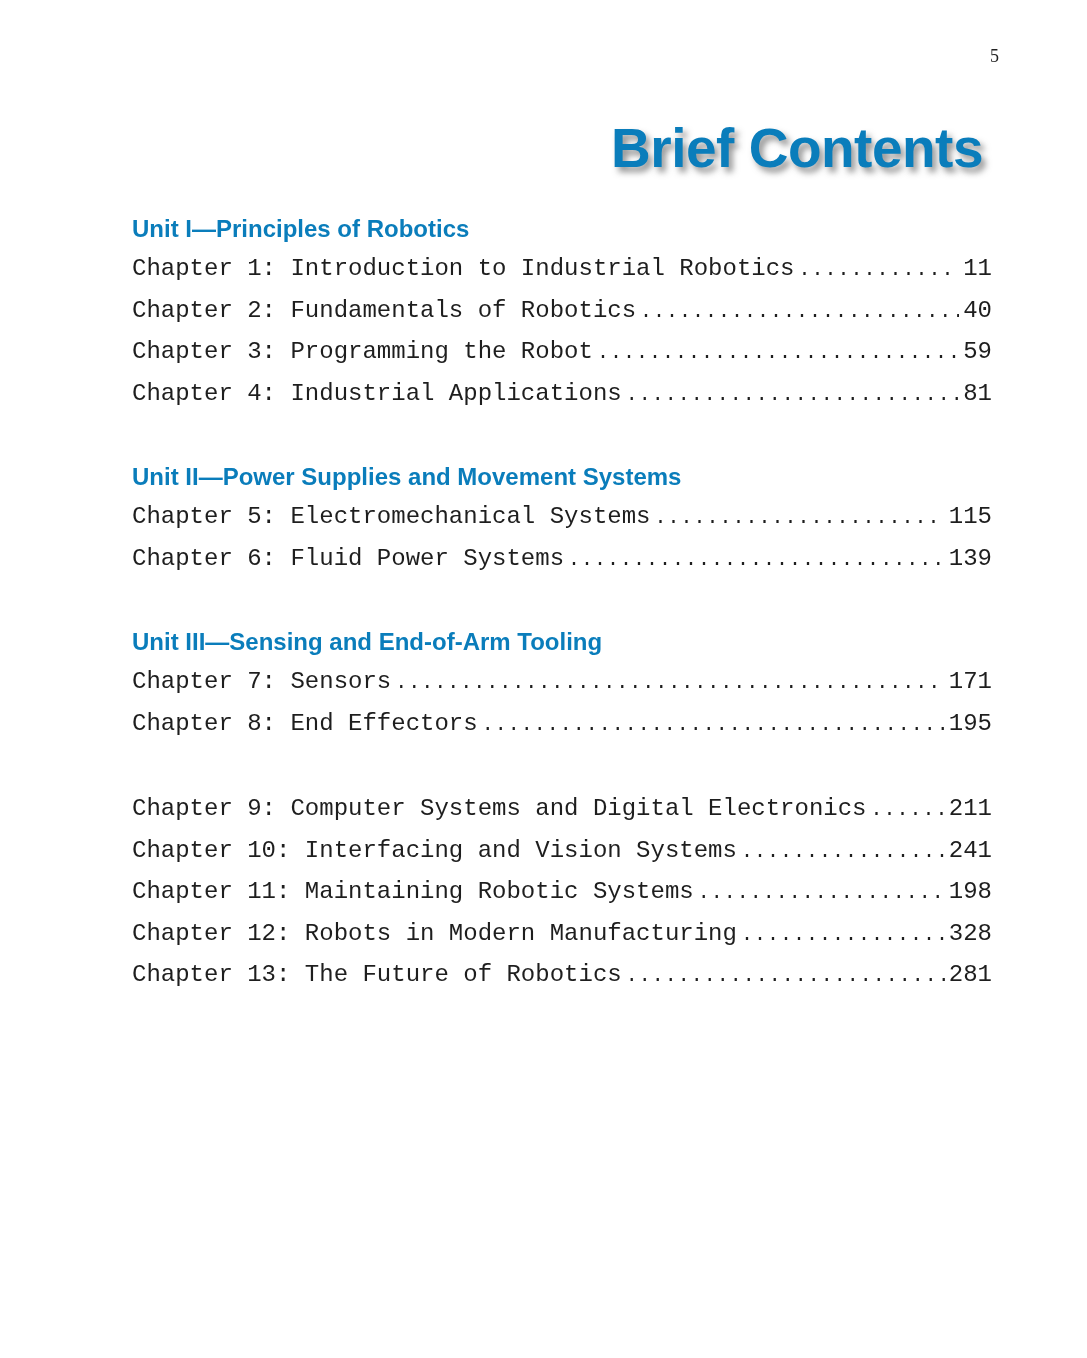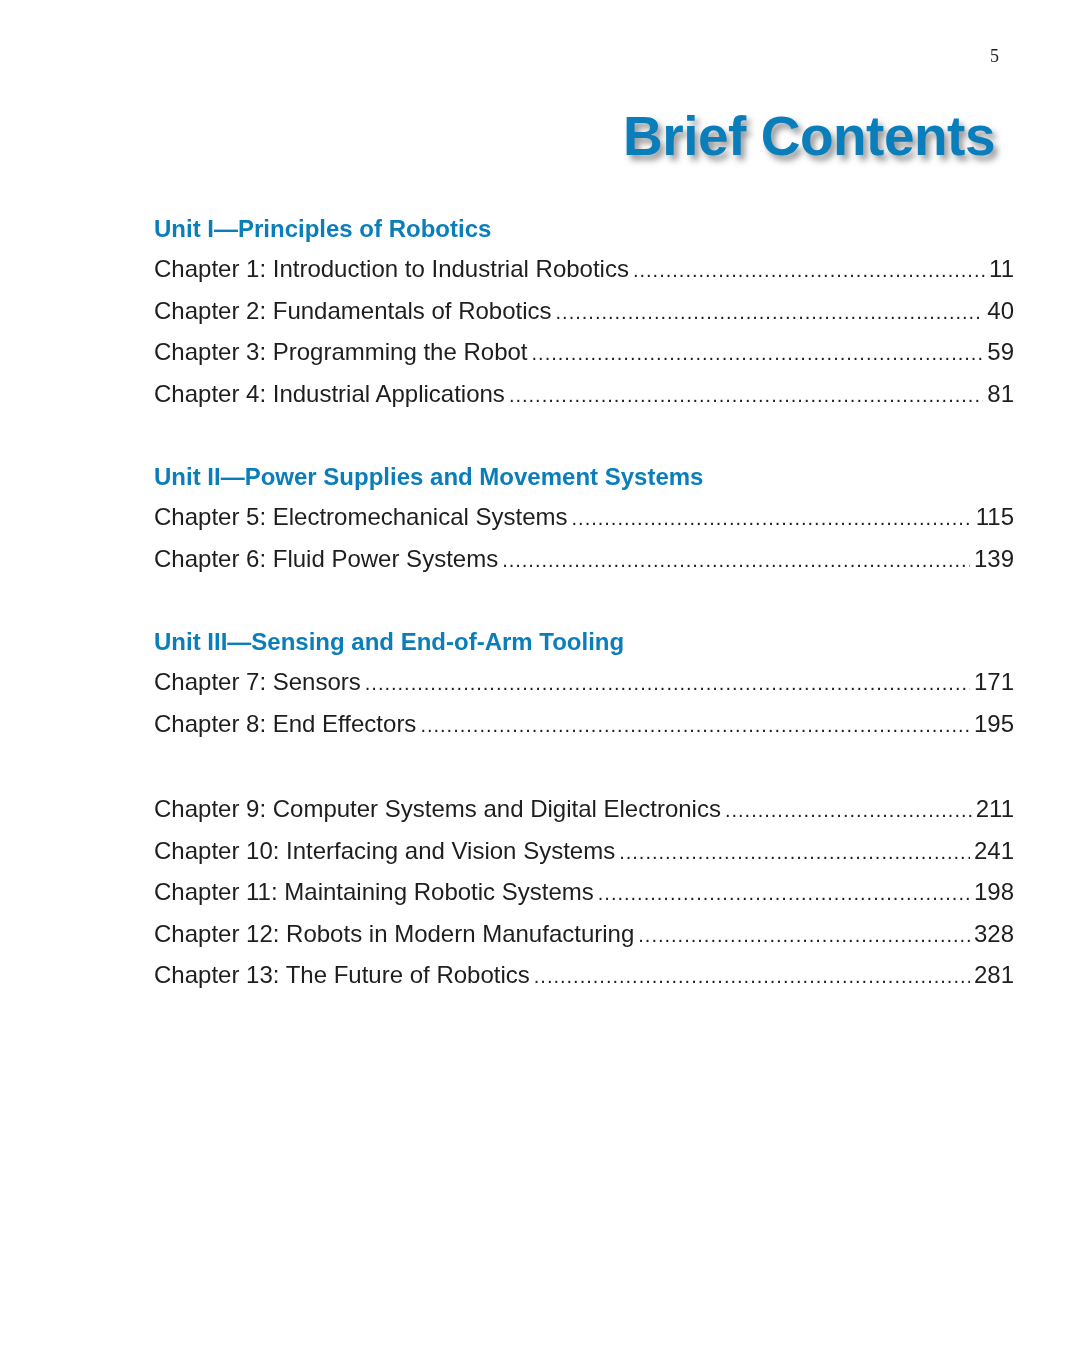--- a/index.html
+++ b/index.html
@@ -29,21 +29,21 @@
       font-family: "Liberation Sans", sans-serif;
       font-weight: bold;
       font-size: 55px;
       letter-spacing: -0.5px;
       color: #0a7dbb;
       text-shadow: 4px 5px 6px rgba(60, 60, 60, 0.55);
       white-space: nowrap;
     }
     .toc {
       position: absolute;
-      left: 154px;
+      left: 132px;
       top: 210px;
       width: 860px;
     }
     .unit {
       margin-bottom: 44px;
     }
     .unit-heading {
       font-weight: bold;
       font-size: 24px;
       color: #0a7dbb;
@@ -53,20 +53,21 @@
     }
     .entry {
       display: flex;
       align-items: baseline;
       height: 41.5px;
       line-height: 41.5px;
       font-size: 24px;
       color: #1e1e1e;
       white-space: nowrap;
       text-decoration: none;
+      font-family: Liberation Mono, monospace;
     }
     .entry .label {
       flex: 0 0 auto;
     }
     .entry .leader {
       flex: 1 1 auto;
       overflow: hidden;
       margin: 0 4px;
       color: #1e1e1e;
       letter-spacing: 1px;
@@ -76,21 +77,21 @@
       content: "....................................................................................................................................................................................................";
     }
     .entry .page {
       flex: 0 0 auto;
     }
   </style>
 </head>
 <body>
 
 <div class="page-number">5</div>
-<h1 class="title" style="margin:4px;">Brief Contents</h1>
+<h1 class="title" style="margin:16px;">Brief Contents</h1>
 
 <div class="toc">
 
   <section class="unit">
     <div class="unit-heading">Unit I—Principles of Robotics</div>
     <div class="entry">
       <span class="label">Chapter 1: Introduction to Industrial Robotics</span>
       <span class="leader"></span>
       <span class="page">11</span>
     </div>

